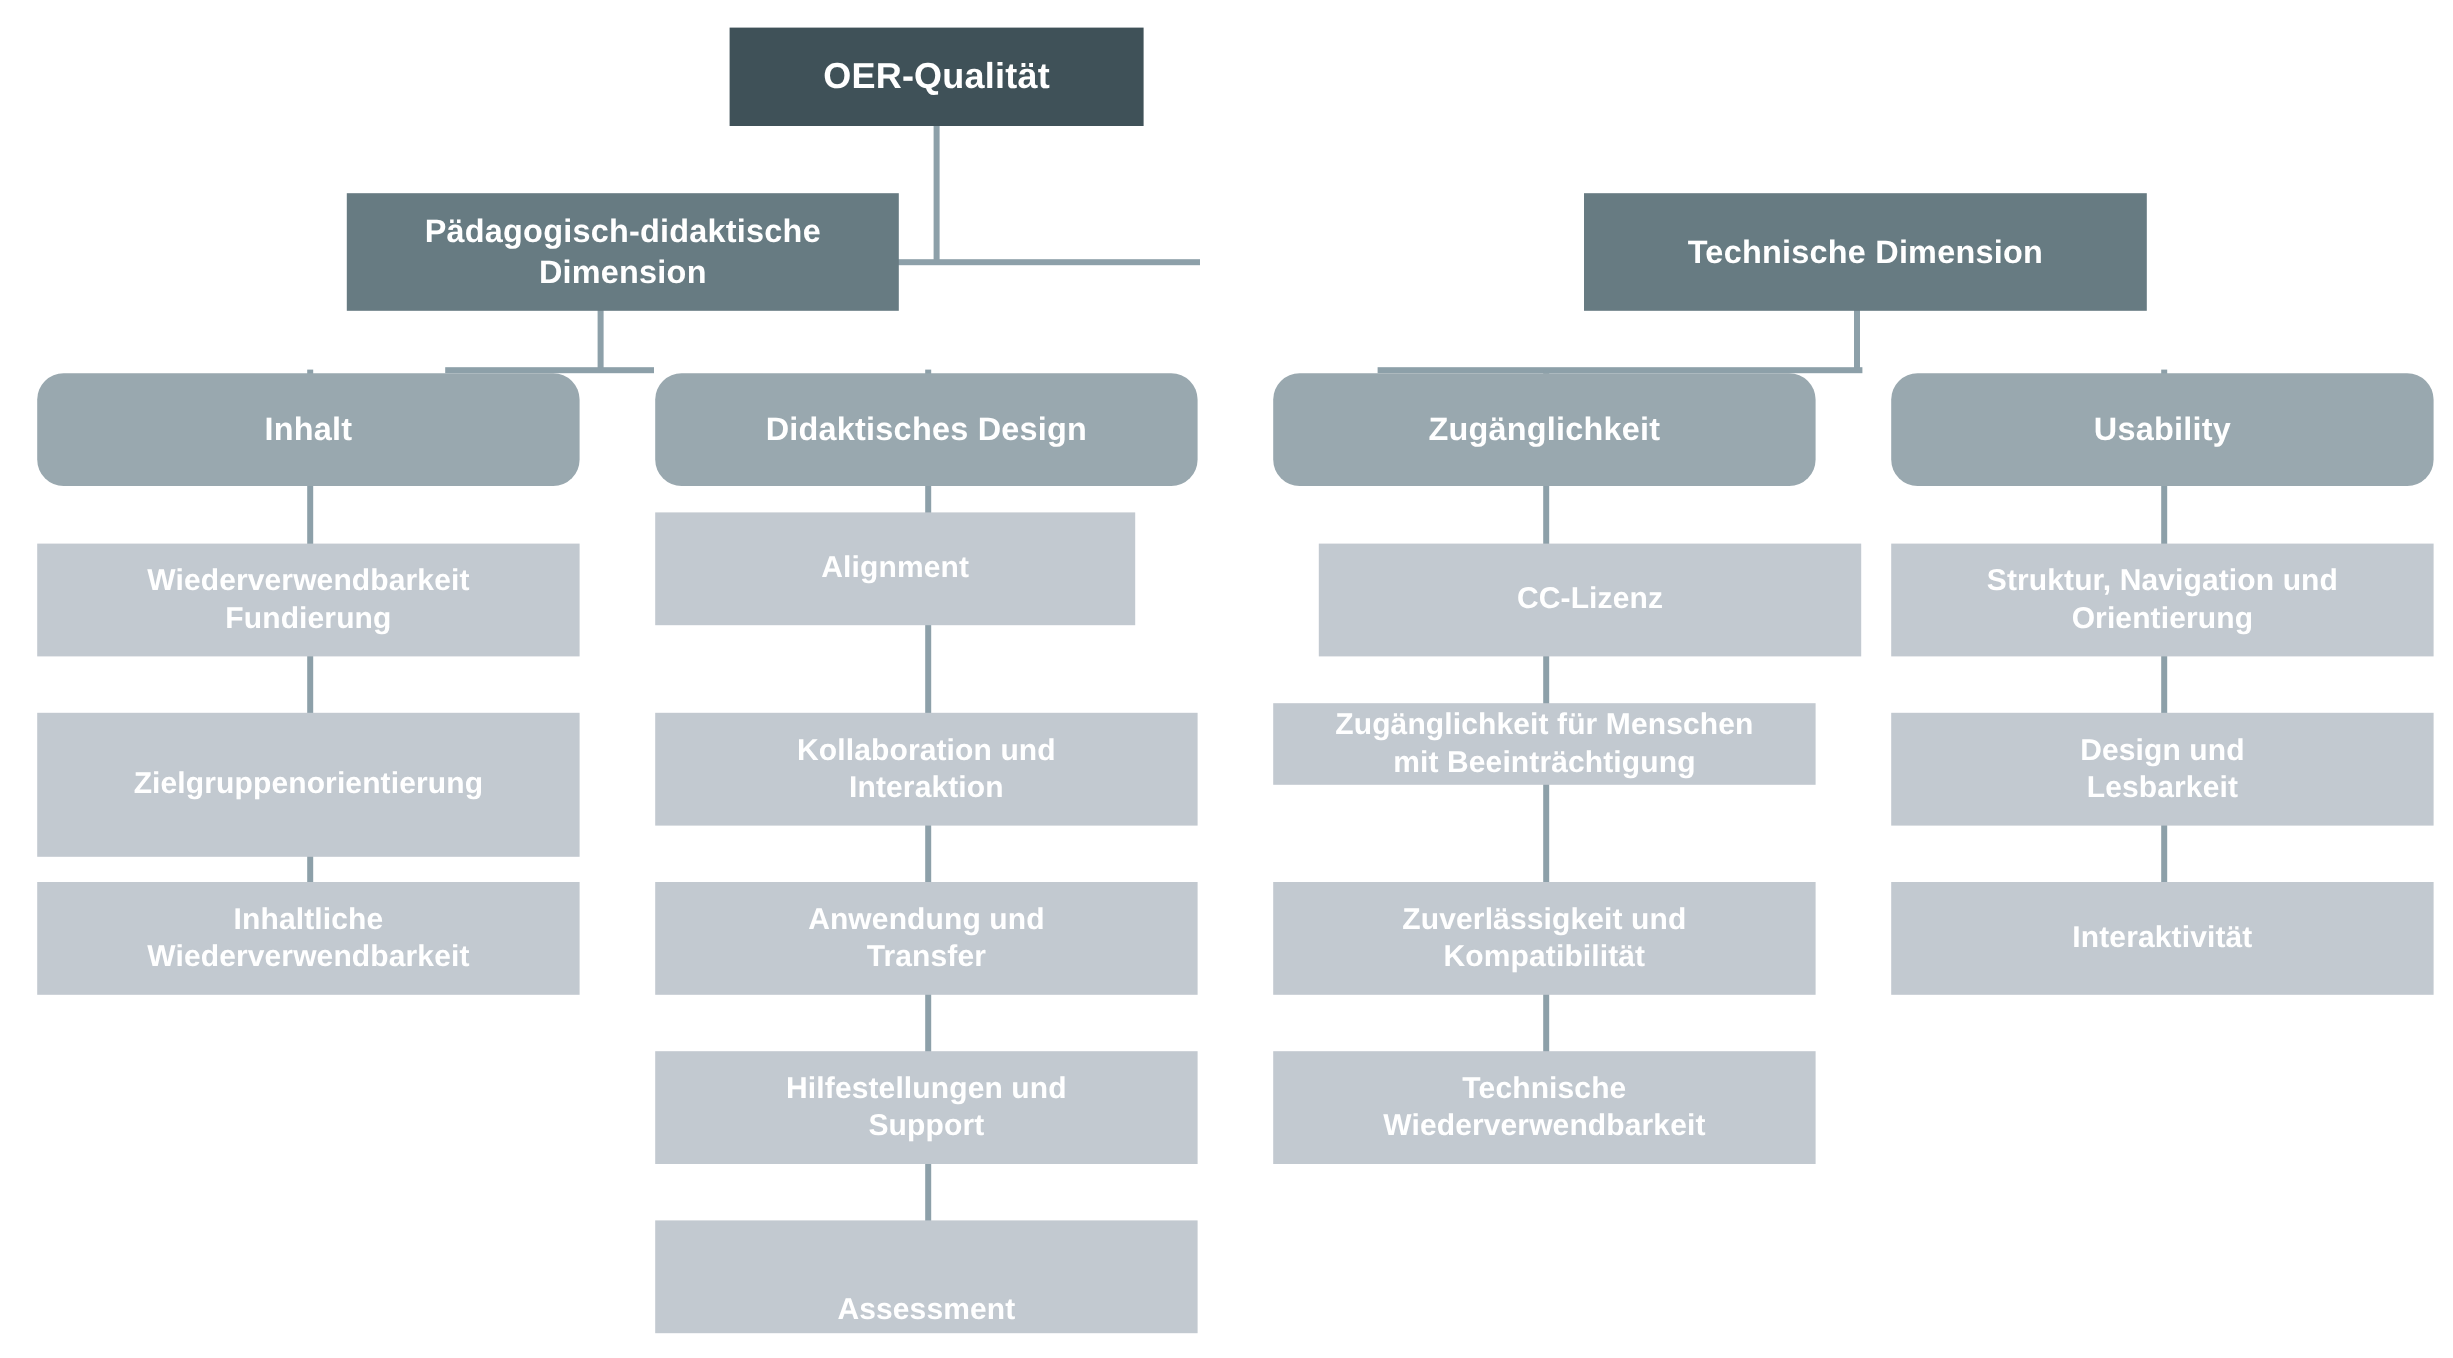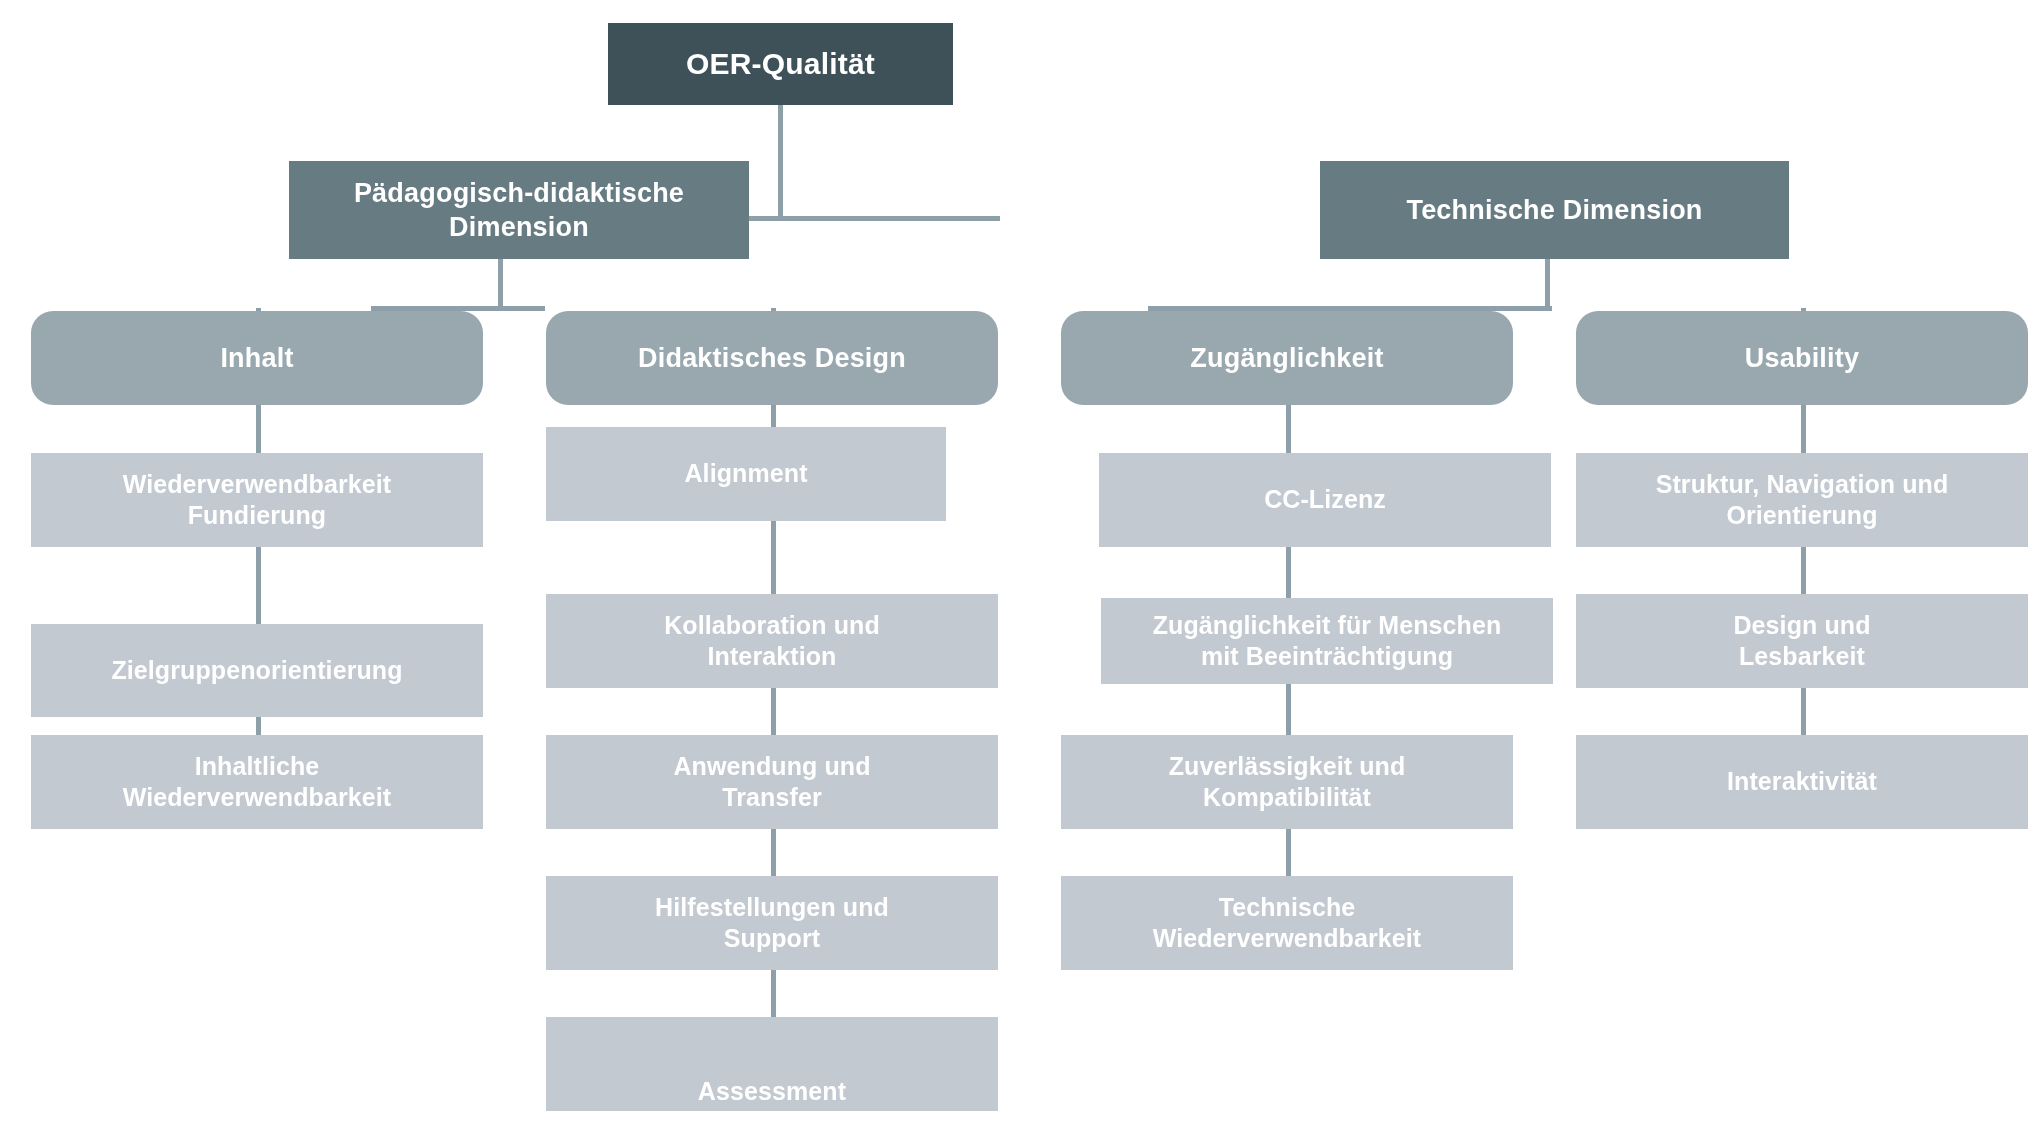--- a/index.html
+++ b/index.html
@@ -104,21 +104,21 @@
     <span class="node-label">Zugänglichkeit</span>
   </div>
   <div class="node node-cat" style="left:1576px; top:311px; width:452px; height:94px;">
     <span class="node-label">Usability</span>
   </div>
 
   <div class="node node-leaf" style="left:31px; top:453px; width:452px; height:94px;">
     <span class="node-label">Wiederverwendbarkeit
 Fundierung</span>
   </div>
-  <div class="node node-leaf" style="left:31px; top:624px; width:452px; height:93px;">
+  <div class="node node-leaf" style="left:31px; top:594px; width:452px; height:120px;">
     <span class="node-label">Zielgruppenorientierung</span>
   </div>
   <div class="node node-leaf" style="left:31px; top:735px; width:452px; height:94px;">
     <span class="node-label">Inhaltliche
 Wiederverwendbarkeit</span>
   </div>
 
   <div class="node node-leaf" style="left:546px; top:427px; width:400px; height:94px;">
     <span class="node-label">Alignment</span>
   </div>
@@ -134,21 +134,21 @@
     <span class="node-label">Hilfestellungen und
 Support</span>
   </div>
   <div class="node node-leaf" style="left:546px; top:1017px; width:452px; height:94px;align-items:flex-end;">
     <span class="node-label">Assessment</span>
   </div>
 
   <div class="node node-leaf" style="left:1061px; top:453px; width:452px; height:94px;margin-left:38px;">
     <span class="node-label">CC-Lizenz</span>
   </div>
-  <div class="node node-leaf" style="left:1061px; top:598px; width:452px; height:86px;margin-left:40px;">
+  <div class="node node-leaf" style="left:1061px; top:586px; width:452px; height:68px;">
     <span class="node-label">Zugänglichkeit für Menschen
 mit Beeinträchtigung</span>
   </div>
   <div class="node node-leaf" style="left:1061px; top:735px; width:452px; height:94px;">
     <span class="node-label">Zuverlässigkeit und
 Kompatibilität</span>
   </div>
   <div class="node node-leaf" style="left:1061px; top:876px; width:452px; height:94px;">
     <span class="node-label">Technische
 Wiederverwendbarkeit</span>

